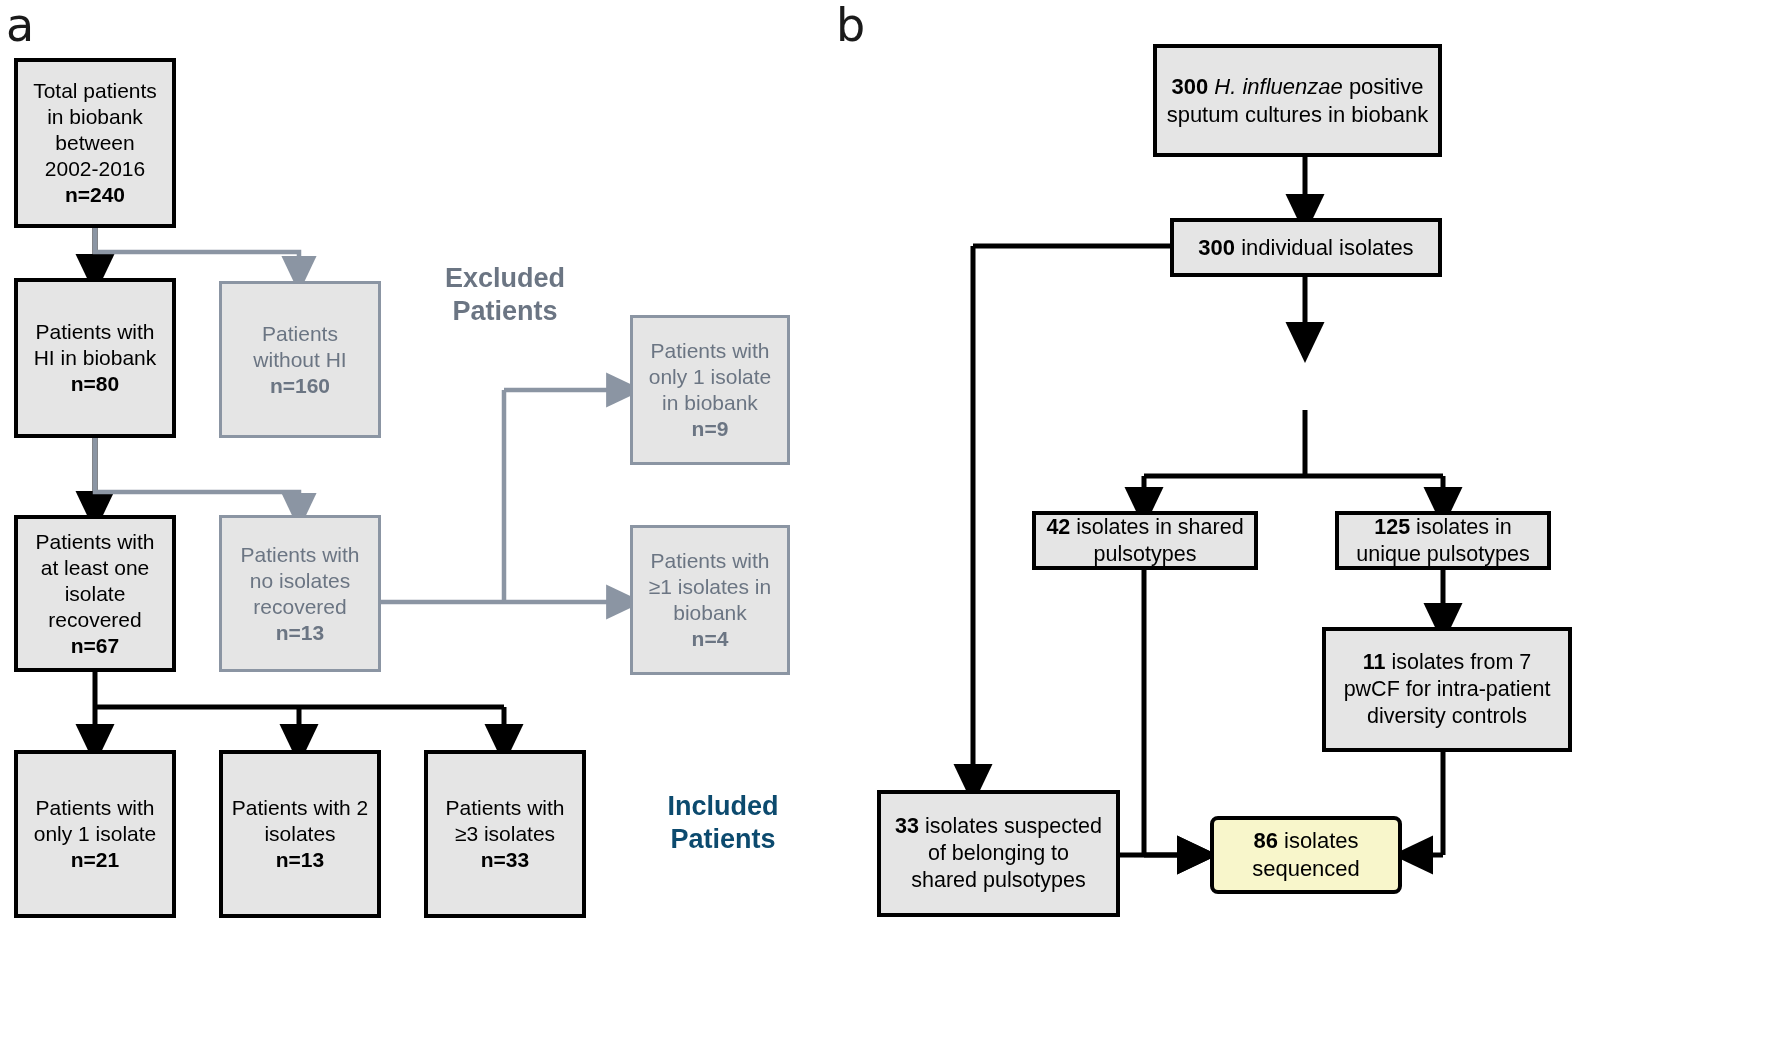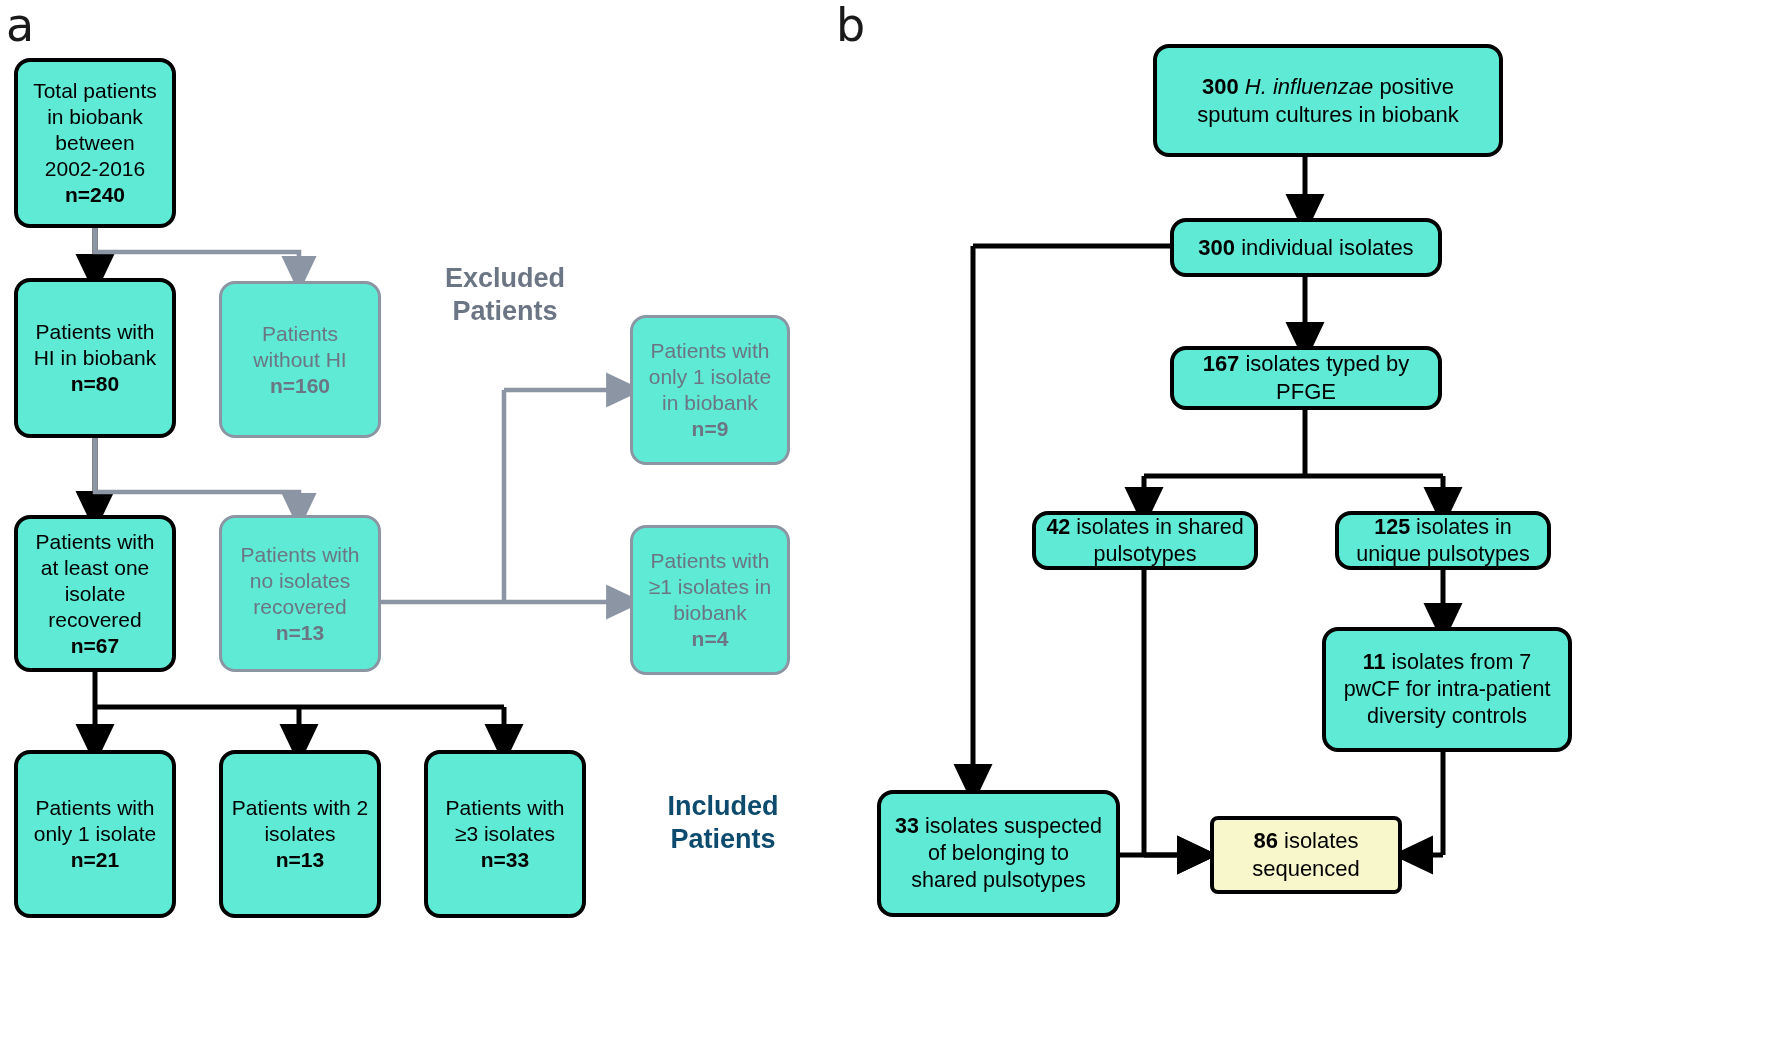--- a/index.html
+++ b/index.html
@@ -5,21 +5,21 @@
   html,body{margin:0;padding:0;background:#ffffff;}
   body{width:1773px;height:1037px;position:relative;overflow:hidden;
        font-family:"Liberation Sans","DejaVu Sans",sans-serif;color:#000;}
   .stage{position:absolute;left:0;top:0;width:1773px;height:1037px;}
   svg.wires{position:absolute;left:0;top:0;width:1773px;height:1037px;pointer-events:none;}
 
   .panel-letter{position:absolute;font-size:46px;line-height:46px;color:#1a1a1a;
                 font-family:"DejaVu Sans",sans-serif;font-weight:400;}
 
   .node{position:absolute;box-sizing:border-box;display:flex;align-items:center;
-        justify-content:center;text-align:center;background:#5eead4;border-radius:16px;}
+        justify-content:center;text-align:center;background:#e5e5e5;border-radius:0;}
   .node .txt{display:block;padding:0 8px;}
 
   
   .inc{border:4px solid #000;color:#000;}
   
   .exc{border:3.5px solid #8b95a3;color:#6b7583;}
   
   .hl{border:4px solid #000;background:#f8f6cb;color:#000;}
 
   .fsA{font-size:21px;line-height:26px;}
@@ -192,40 +192,34 @@
   <div class="grouplabel excl" style="left:410px;top:262px;width:190px;">
     <span>Excluded</span><br>
     <span>Patients</span>
   </div>
 
   <div class="grouplabel incl" style="left:628px;top:790px;width:190px;">
     <span>Included</span><br>
     <span>Patients</span>
   </div>
 
-  <div class="node inc fsB" style="left:1153px;top:44px;width:350px;height:113px;">
+  <div class="node inc fsB" style="left:1153px;top:44px;width:289px;height:113px;">
     <span class="txt">
       <b>300</b>
       <i>H. influenzae</i><span> positive</span><br>
       <span>sputum cultures in biobank</span>
     </span>
   </div>
 
   <div class="node inc fsB" style="left:1170px;top:218px;width:272px;height:59px;">
     <span class="txt">
       <b>300</b><span> individual isolates</span>
     </span>
   </div>
 
-  <div class="node inc fsB" style="left:1170px;top:346px;width:272px;height:64px;">
-    <span class="txt">
-      <b>167</b><span> isolates typed by</span><br>
-      <span>PFGE</span>
-    </span>
-  </div>
 
   <div class="node inc fsBsm" style="left:1032px;top:511px;width:226px;height:59px;">
     <span class="txt">
       <b>42</b><span> isolates in shared</span><br>
       <span>pulsotypes</span>
     </span>
   </div>
 
   <div class="node inc fsBsm" style="left:1335px;top:511px;width:216px;height:59px;">
     <span class="txt">

